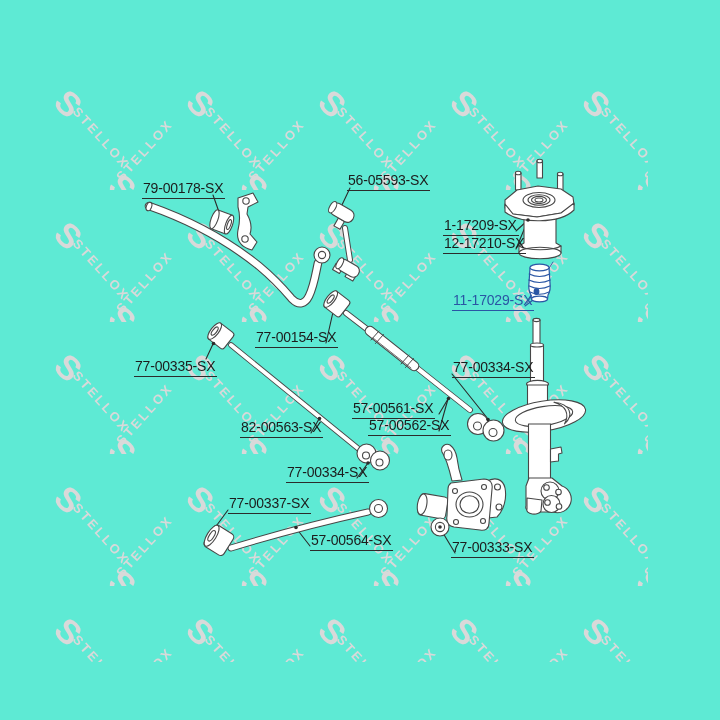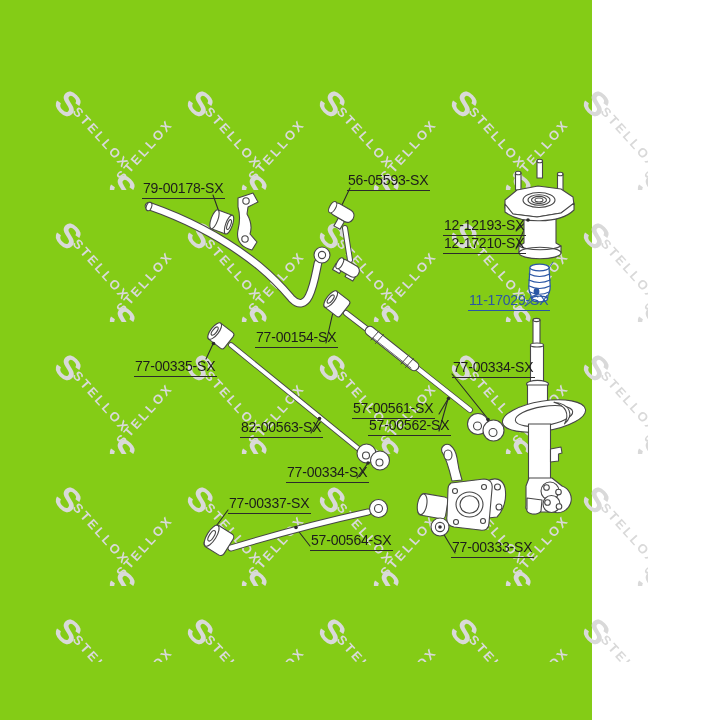--- a/index.html
+++ b/index.html
@@ -1,24 +1,24 @@
 <!DOCTYPE html>
 <html><head>
 <meta charset="utf-8">
 <style>
   html,body{margin:0;padding:0;width:720px;height:720px;background:#fff;overflow:hidden;}
-  .canvas{position:relative;width:592px;height:720px;background:#84cc16;font-family:"Liberation Sans",sans-serif;}
+  .canvas{position:relative;width:720px;height:720px;background:#5eead4;font-family:"Liberation Sans",sans-serif;}
   .layer{position:absolute;left:0;top:0;}
   .part-label{
     position:absolute;display:inline-block;white-space:nowrap;
     font-size:14px;letter-spacing:-0.2px;color:#1c1c1c;line-height:1.05;
     padding:0 2px 2px 1px;border-bottom:1.2px solid #2b2b2b;
     cursor:pointer;
   }
-  .part-label.highlight{color:#2a56a4;border-bottom-color:#2a56a4;margin-left:16px;}
+  .part-label.highlight{color:#2a56a4;border-bottom-color:#2a56a4;}
   svg text.wm{font-family:"Liberation Sans",sans-serif;font-weight:bold;fill:#d9d9d9;}
   .art *{vector-effect:none;}
 </style>
 </head>
 <body>
 
 <div class="canvas">
 
   <svg class="layer" width="720" height="720">
     <defs>
@@ -229,21 +229,21 @@
       <circle cx="448.5" cy="398.5" r="1.8"></circle>
       <circle cx="319.5" cy="418.5" r="1.8"></circle>
       <circle cx="368" cy="463" r="1.8"></circle>
       <circle cx="296" cy="527.5" r="1.8"></circle>
     </g>
   </svg>
 
   <div class="layer">
     <div class="part-label" style="left:142px;top:181px">79-00178-SX</div>
     <div class="part-label" style="left:347px;top:173px">56-05593-SX</div>
-    <div class="part-label" style="left:443px;top:218px">12-12193-SX</div>
+    <div class="part-label" style="left:443px;top:218px">1-17209-SX</div>
     <div class="part-label" style="left:443px;top:236px">12-17210-SX</div>
     <div class="part-label highlight" style="left:452px;top:293px">11-17029-SX</div>
     <div class="part-label" style="left:255px;top:330px">77-00154-SX</div>
     <div class="part-label" style="left:134px;top:359px">77-00335-SX</div>
     <div class="part-label" style="left:452px;top:360px">77-00334-SX</div>
     <div class="part-label" style="left:352px;top:401px">57-00561-SX</div>
     <div class="part-label" style="left:368px;top:418px">57-00562-SX</div>
     <div class="part-label" style="left:240px;top:420px">82-00563-SX</div>
     <div class="part-label" style="left:286px;top:465px">77-00334-SX</div>
     <div class="part-label" style="left:228px;top:496px">77-00337-SX</div>

